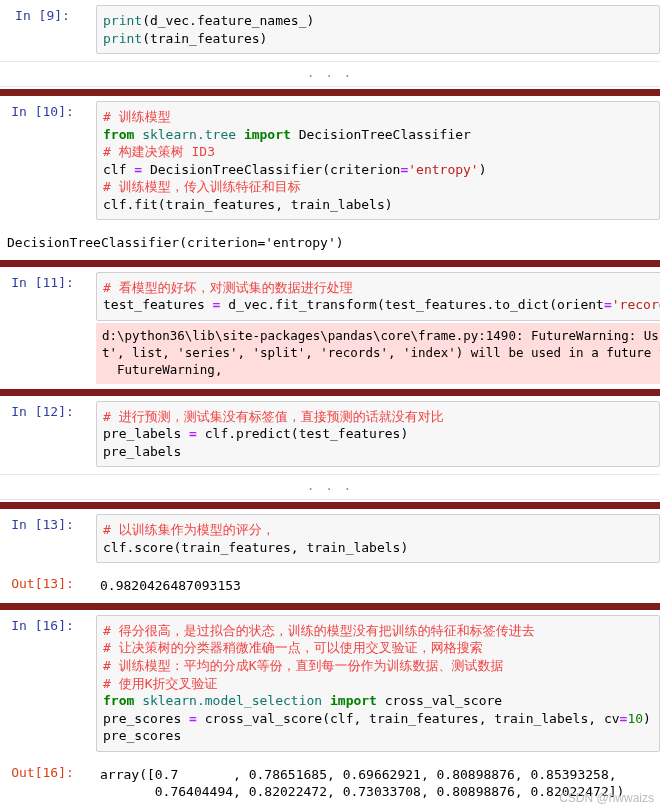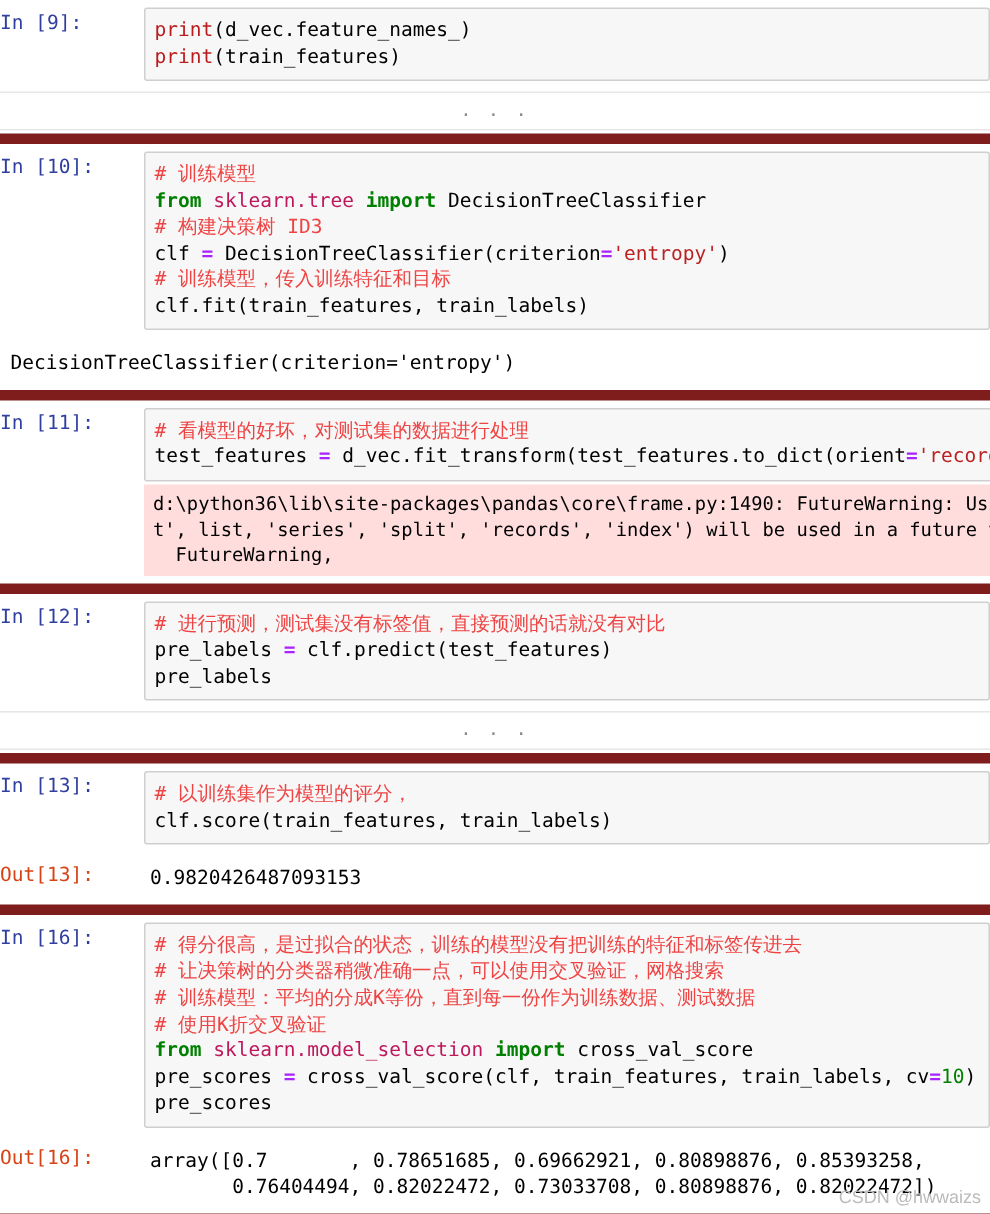--- a/index.html
+++ b/index.html
@@ -1,32 +1,32 @@
 <!DOCTYPE html>
 <html><head>
 <meta charset="utf-8">
 <style>
   body{margin:0;padding:0;background:#fff;font-family:"Helvetica Neue",Arial,sans-serif;font-size:13px;color:#000;width:660px}
   .cell{display:flex;padding:2px 0;border-top:7px solid #7f1d1d;background:#fff}
   .cell.first{border-top:none}
-  .prompt{flex:0 0 85px;text-align:left;font-family:Menlo,Monaco,Consolas,monospace;font-size:13px;padding:6px 8px 4px 0;line-height:1.25}
+  .prompt{flex:0 0 85px;text-align:center;font-family:Menlo,Monaco,Consolas,monospace;font-size:13px;padding:6px 8px 4px 0;line-height:1.25}
   .prompt.in{color:#303F9F}
   .prompt.out{color:#D84315}
   .area{flex:1;padding:3px 0 3px 3px}
   .code-box{background:#f7f7f7;border:1px solid #cfcfcf;border-radius:2px;padding:6px 6px;font-family:Menlo,Monaco,Consolas,monospace;font-size:13px;line-height:1.35;white-space:pre;overflow:hidden}
   .output-box{font-family:Menlo,Monaco,Consolas,monospace;font-size:13px;line-height:1.35;white-space:pre;padding:4px 0 3px 4px}
   .warn-box{background:#fdd;border:none;font-family:Menlo,Monaco,Consolas,monospace;font-size:12.5px;line-height:1.35;white-space:pre;padding:5px 6px;margin-top:2px}
   .cm{color:#ef4444;}
   .kw{color:#008000;font-weight:bold}
   .nm{color:#000}
-  .fn{color:#be185d}
+  .fn{color:#0f766e}
   .str{color:#BA2121}
   .op{color:#AA22FF;font-weight:bold}
   .num{color:#008000}
-  .bi{color:#b91c1c}
+  .bi{color:#0f766e}
   .trunc{text-align:center;color:#888;font-family:Menlo,Monaco,Consolas,monospace;font-size:12px;letter-spacing:2px;padding:4px 0 6px;border-top:1px solid #e6e6e6;border-bottom:1px solid #e6e6e6;background:#fff;margin:2px 0}
   .watermark{position:fixed;right:6px;bottom:4px;color:#bbb;font-size:12px;font-family:Arial,sans-serif}
 </style>
 </head>
 <body>
 
 <div class="cell first">
   <div class="prompt in">In  [9]:</div>
   <div class="area">
     <div class="code-box"><span class="bi">print</span><span class="nm">(d_vec.feature_names_)</span>

